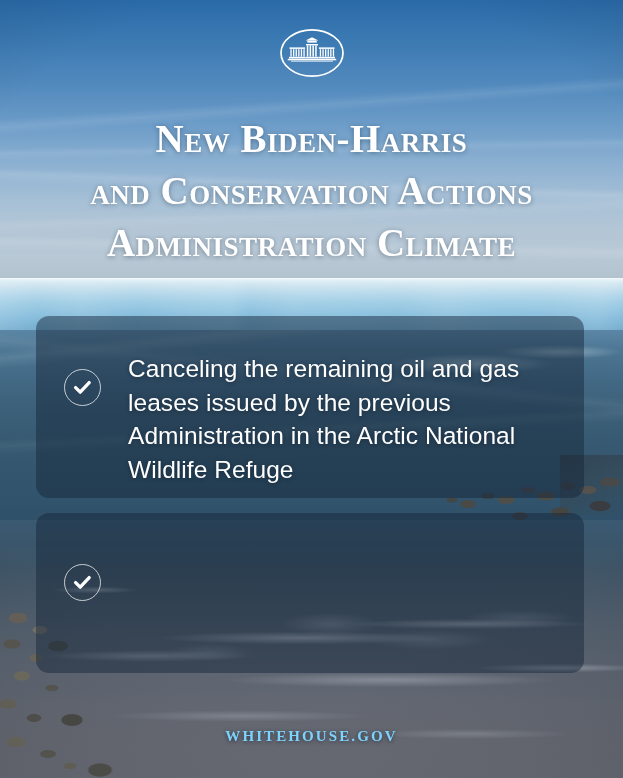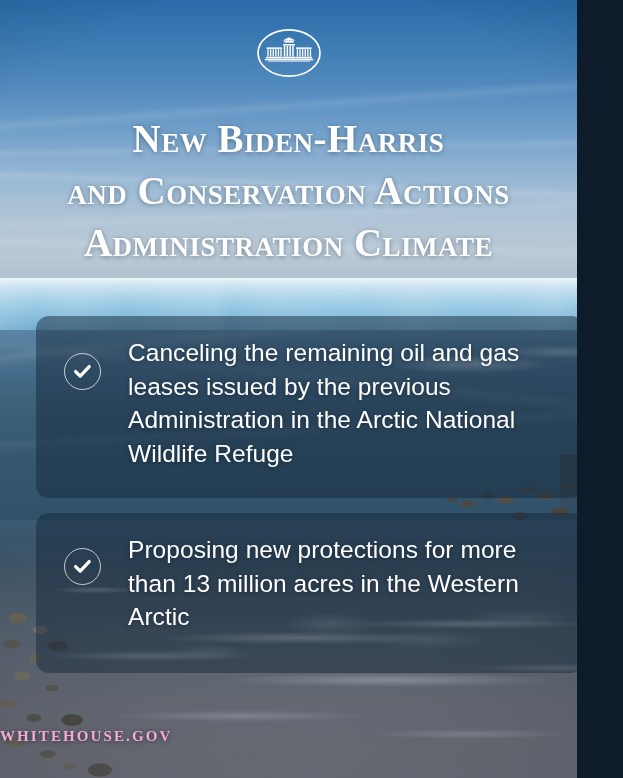--- a/index.html
+++ b/index.html
@@ -5,21 +5,21 @@
   * { margin:0; padding:0; box-sizing:border-box; }
   html, body {
     width:623px; height:778px;
     overflow:hidden;
     background:#0d1b2a;
     font-family:"Liberation Sans", sans-serif;
   }
 
   #poster {
     position:relative;
-    width:577px; height:778px;
+    width:623px; height:778px;
     overflow:hidden;
   }
 
   
   .bg-layer { position:absolute; left:0; right:0; }
 
   
   .sky {
     top:0; height:279px;
     background:
@@ -226,21 +226,21 @@
   }
   .title .tline { display:block; white-space:nowrap; }
 
   
   .card {
     position:absolute; left:36px; width:548px;
     border-radius:13px;
     background:rgba(20,38,56,.48);
     display:flex;
     align-items:flex-start;
-    padding:18px 22px 26px 28px;
+    padding:34px 22px 26px 28px;
   }
   #card-0 { top:316px; height:182px; }
   #card-1 { top:513px; height:160px; }
 
   .check-circle {
     flex:0 0 auto;
     width:37px; height:37px;
     border:1.6px solid rgba(255,255,255,.72);
     border-radius:50%;
     display:flex; align-items:center; justify-content:center;
@@ -254,22 +254,23 @@
     font-size:24.5px;
     line-height:33.5px;
     letter-spacing:.05px;
     text-shadow:0 1px 4px rgba(8,20,34,.45);
     padding-top:2px;
   }
 
   
   .footer {
     position:absolute; bottom:33px; left:0; right:0;
+    text-align:center;
     font-family:"Liberation Serif", "DejaVu Serif", serif;
-    color:#f9a8d4;
+    color:#7dd3fc;
     font-size:15px;
     font-weight:700;
     letter-spacing:2.1px;
     text-shadow:0 1px 4px rgba(8,18,30,.6);
   }
 </style>
 </head>
 <body>
 
 <div id="poster">
@@ -342,19 +343,18 @@
       </span>
       <div class="card-text">Canceling the remaining oil and gas leases issued by the previous Administration in the Arctic National Wildlife Refuge</div>
     </div>
 
     <div class="card" id="card-1">
       <span class="check-circle">
         <svg width="19" height="19" viewBox="0 0 19 19">
           <path d="M2.6 9.6 L7.2 14.2 L16.2 4.6" fill="none" stroke="#ffffff" stroke-width="3.3" stroke-linecap="round" stroke-linejoin="round"></path>
         </svg>
       </span>
-      <div class="card-text">Proposing new protections for more than 13 million acres in the Western Arctic</div>
     </div>
 
     <div class="footer">WHITEHOUSE.GOV</div>
 
   </div>
 </div>
 
 </body></html>

